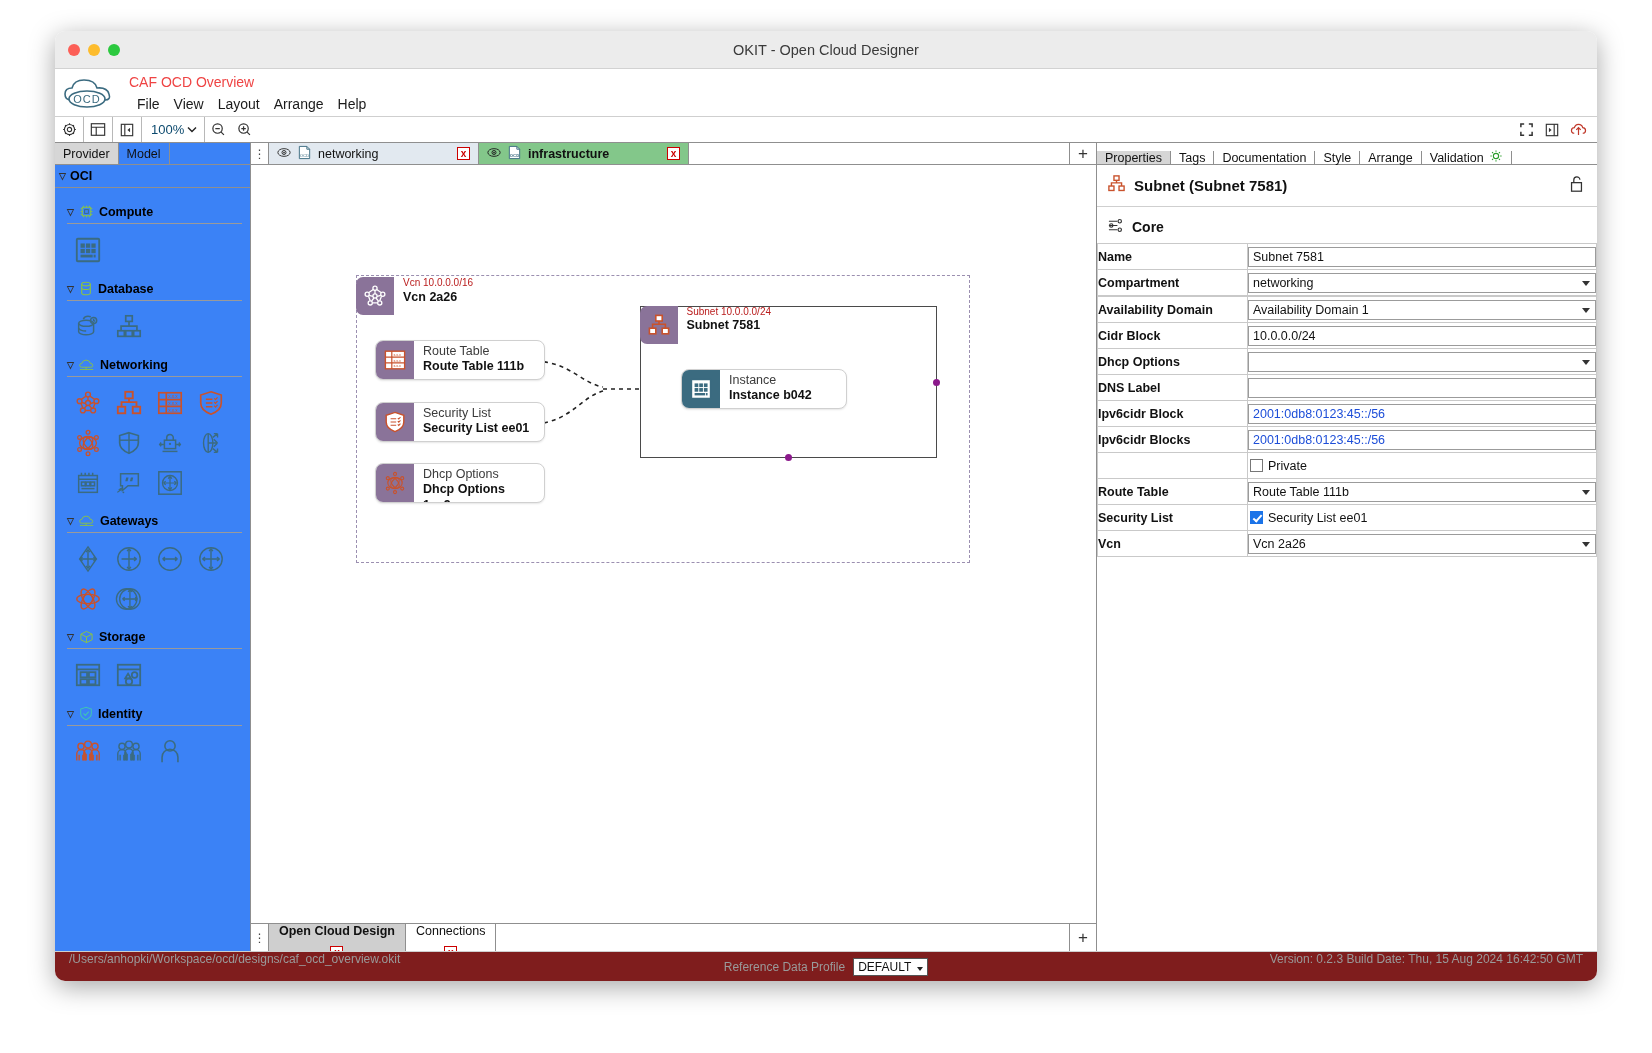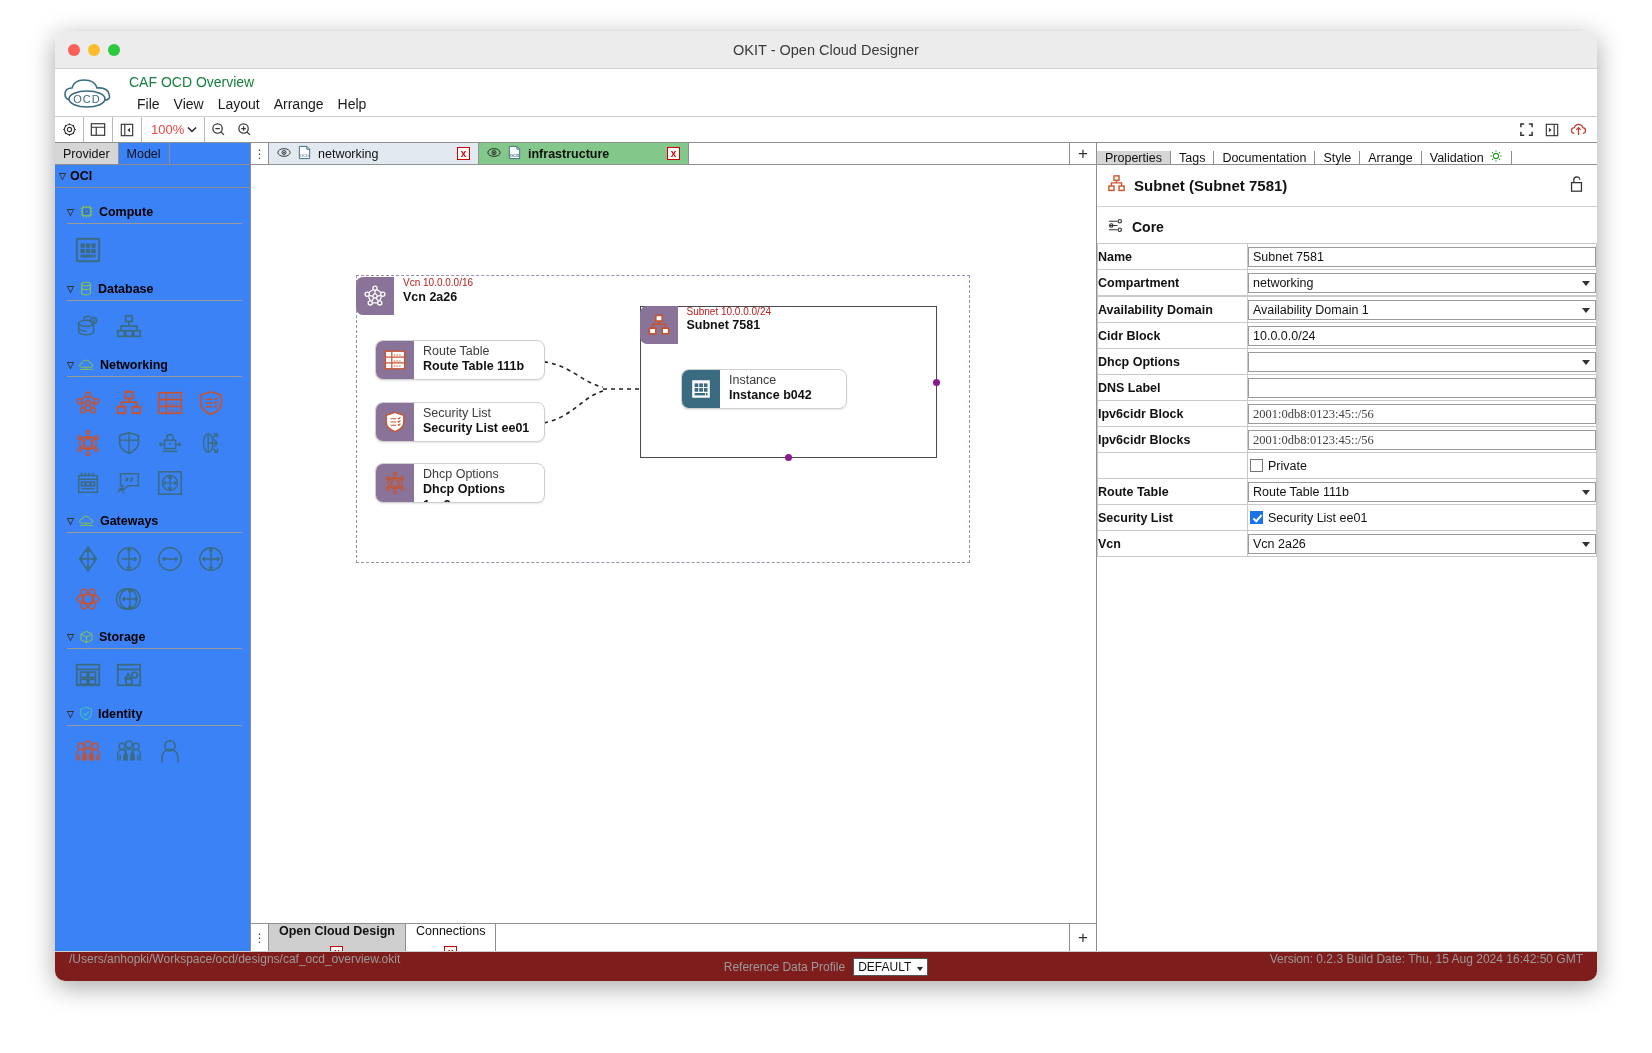--- a/index.html
+++ b/index.html
@@ -46,42 +46,42 @@
   .header {
     flex: 0 0 48px;
     background: #ffffff;
     display: flex; align-items: stretch;
     border-bottom: 1px solid #cfcfcf;
   }
   .logo {
     width: 68px; display: flex; align-items: center; justify-content: center;
   }
   .headcol { display: flex; flex-direction: column; justify-content: center; padding-left: 6px;}
-  .doc-title { font-size: 14px; color: #15803d; padding: 2px 0 4px 0; }
+  .doc-title { font-size: 14px; color: #ef4444; padding: 2px 0 4px 0; }
   .menubar { display: flex; gap: 0; }
   .menu-item {
     font-size: 14px; color: #1b1b1b; padding: 2px 14px 2px 0;
     cursor: default;
   }
   .menu-item:first-child { padding-left: 8px; }
   
   .toolbar {
     flex: 0 0 26px;
     background: #ffffff;
     border-bottom: 1px solid #8f8f8f;
     display: flex; align-items: stretch;
   }
   .tb-btn {
     width: 29px; display: flex; align-items: center; justify-content: center;
     border-right: 1px solid #b8b8b8;
     cursor: pointer;
   }
   .zoom-sel {
     display: flex; align-items: center; gap: 3px;
-    padding: 0 7px 0 9px; font-size: 13px; color: #ef4444;
+    padding: 0 7px 0 9px; font-size: 13px; color: #0c4a6e;
     border-right: 1px solid #b8b8b8;
     cursor: pointer;
     justify-content: center;
   }
   .tb-icon-plain {
     width: 26px; display: flex; align-items: center; justify-content: center;
     cursor: pointer;
   }
   .tb-spacer { flex: 1; }
   .tb-right { display: flex; align-items: center; gap: 0; padding-right: 6px;}
@@ -179,21 +179,21 @@
   table.props { width: 100%; border-collapse: collapse; table-layout: fixed; }
   table.props td { border: 1px solid #c9c9c9; padding: 0; height: 26px; }
   td.lbl { width: 150px; font-size: 12.5px; font-weight: bold; color: #111; padding-left: 8px; }
   td.val { padding: 0 4px; }
   .fld {
     width: 100%; height: 20px; border: 1px solid #9b9b9b; background: #fff;
     font-size: 12.5px; color: #111; padding: 0 4px; line-height: 18px;
     font-family: "Liberation Sans", sans-serif;
     display: block;
   }
-  .fld.ph { color: #404040; font-family: Liberation Serif, serif; }
+  .fld.ph { color: #1d4ed8; }
   .selwrap { position: relative; }
   .sel {
     width: 100%; height: 20px; border: 1px solid #9b9b9b; background: #fff;
     font-size: 12.5px; color: #111; padding: 0 18px 0 4px; line-height: 18px;
     font-family: "Liberation Sans", sans-serif;
   }
   .sel::after {
     content: ""; position: absolute; right: 6px; top: 8px;
     border-left: 4px solid transparent; border-right: 4px solid transparent;
     border-top: 5px solid #333;

